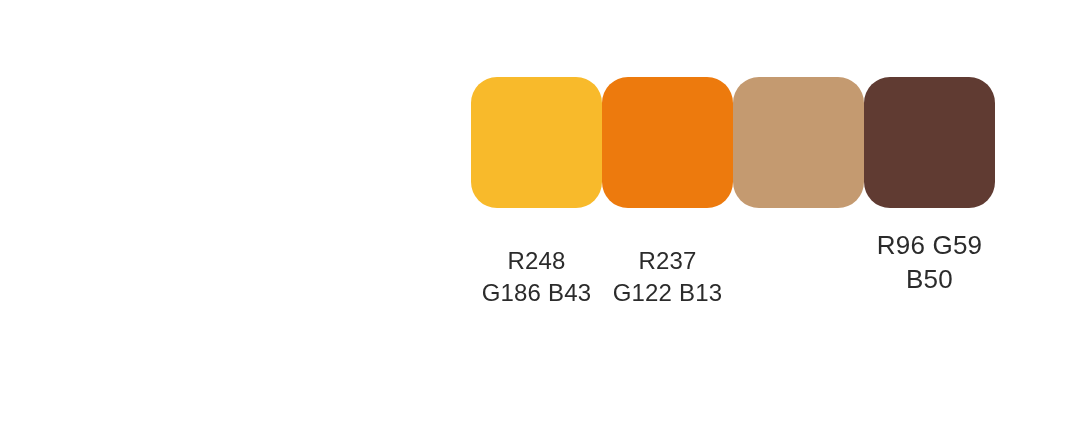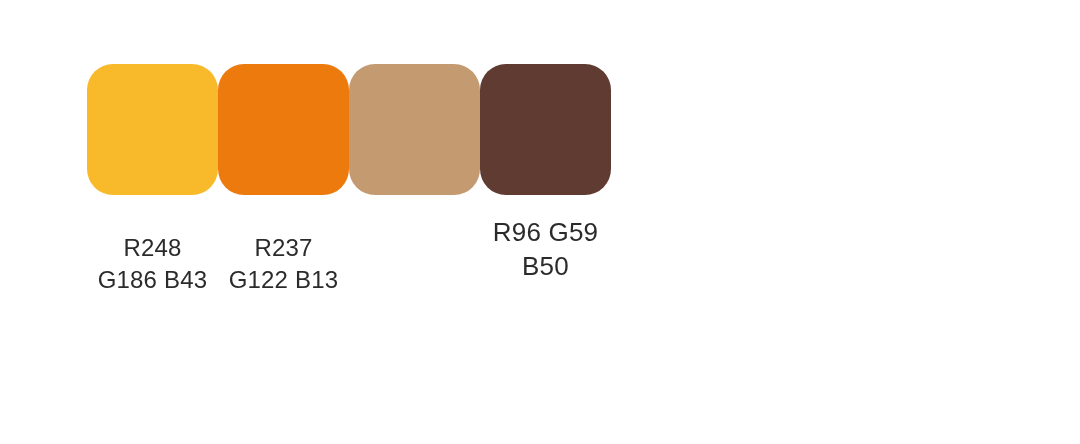--- a/index.html
+++ b/index.html
@@ -16,24 +16,24 @@
   .palette-board {
     position: relative;
     width: 1080px;
     height: 444px;
     background: #ffffff;
     box-sizing: border-box;
   }
   .swatch-row {
     position: absolute;
     left: 87px;
-    top: 64px;
+    top: 77px;
     width: 908px;
     display: flex;
-    justify-content: flex-start;
+    justify-content: flex-end;
     align-items: flex-start;
   }
   .swatch-cell {
     width: 131px;
     display: flex;
     flex-direction: column;
     align-items: center;
   }
   .swatch-chip {
     width: 131px;

